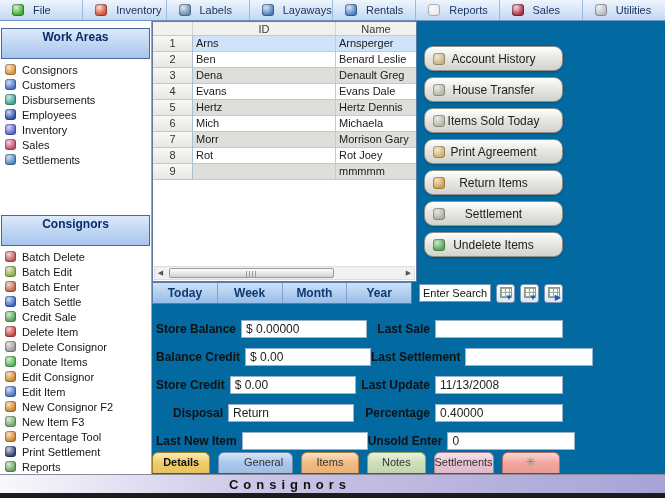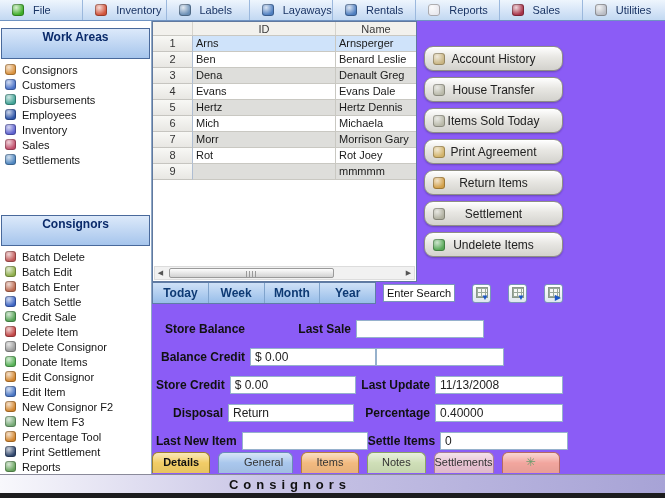--- a/index.html
+++ b/index.html
@@ -1,17 +1,17 @@
 <!DOCTYPE html>
 <html><head>
 <meta charset="utf-8">
 <style>
   html,body{margin:0;padding:0;background:#888;}
   .window{width:665px;height:498px;position:relative;font-family:"Liberation Sans",sans-serif;
-          background:#8b5cf6;overflow:hidden;box-sizing:border-box;}
+          background:#0369a1;overflow:hidden;box-sizing:border-box;}
   *{box-sizing:border-box;}
 
   
   .menubar{height:21px;display:flex;background:linear-gradient(#eef5fd,#c2d8f2);
            border-bottom:1px solid #6f93c2;}
   .menu-item{flex:1;display:flex;align-items:center;gap:9px;padding-left:12px;
              border-right:1px solid #9bb8dd;font-size:11px;color:#1a3464;cursor:default;}
   .menu-item:last-child{border-right:none;}
   .mi-icon{width:12px;height:12px;border-radius:3px;flex:none;
            background-image:radial-gradient(circle at 35% 30%,rgba(255,255,255,.8),rgba(255,255,255,0) 65%);
@@ -73,21 +73,21 @@
            background-image:radial-gradient(circle at 35% 30%,rgba(255,255,255,.7),rgba(255,255,255,0) 65%);
            box-shadow:inset 0 0 0 1px rgba(0,0,0,.25);}
 
   
   .mid-row{height:22px;display:flex;}
   .period-tabs{width:359px;display:flex;background:linear-gradient(#cfe1f7,#97bde9);
                border:1px solid #5f7ca6;}
   .ptab{flex:1;text-align:center;line-height:20px;font-weight:bold;font-size:12px;
         color:#0e3a74;border-right:1px solid #7fa3cc;cursor:default;}
   .ptab:last-child{border-right:none;}
-  .search-bar{flex:1;display:flex;align-items:center;gap:17px;padding-left:7px;}
+  .search-bar{flex:1;display:flex;align-items:center;gap:5px;padding-left:7px;}
   .search-input{width:72px;height:18px;border:1px solid #7a96b8;font-size:11px;padding:0 3px;
                 font-family:"Liberation Sans",sans-serif;color:#111;}
   .sbtn{position:relative;width:19px;height:19px;padding:0;border:1px solid #7a96b8;border-radius:3px;
         background:linear-gradient(#ffffff,#dfe6ef);cursor:default;}
   .grid-ico{position:absolute;left:3px;top:2px;width:12px;height:11px;background-color:#f6f8f4;
             background-image:repeating-linear-gradient(90deg,#9aa89a 0 1px,transparent 1px 4px),
                              repeating-linear-gradient(0deg,#9aa89a 0 1px,transparent 1px 4px);
             border:1px solid #8a988a;}
   .sarrow{position:absolute;right:1px;bottom:0;font-size:8px;color:#1a56c8;line-height:8px;}
 
@@ -424,44 +424,46 @@
           <button class="sbtn">
             <span class="grid-ico"></span>
             <span class="sarrow">▶</span>
           </button>
         </div>
       </div>
 
       <div class="form-area">
         <div class="form-row">
           <span class="f-label">Store Balance</span>
+          <input class="f-input" value="$ 0.00000" style="">
           <span class="f-label r">Last Sale</span>
           <input class="f-input r" style="">
         </div>
         <div class="form-row">
           <span class="f-label">Balance Credit</span>
           <input class="f-input" value="$ 0.00" style="">
+          <span class="f-label r">Last Settlement</span>
           <input class="f-input r" style="">
         </div>
         <div class="form-row">
           <span class="f-label">Store Credit</span>
           <input class="f-input" value="$ 0.00" style="">
           <span class="f-label r">Last Update</span>
           <input class="f-input r" value="11/13/2008" style="">
         </div>
         <div class="form-row">
           <span class="f-label">Disposal</span>
           <input class="f-input" value="Return" style="">
           <span class="f-label r">Percentage</span>
           <input class="f-input r" value="0.40000" style="">
         </div>
         <div class="form-row">
           <span class="f-label">Last New Item</span>
           <input class="f-input" style="">
-          <span class="f-label r">Settle Items</span>
+          <span class="f-label r">Unsold Enter</span>
           <input class="f-input r" value="0" style="">
         </div>
       </div>
 
       <div class="bottom-tabs">
 
           <div class="btab active" style="background-color: rgb(242, 205, 102); border-color: rgb(157, 128, 44);">
             <span>Details</span><span class="tab-glyph"></span>
           </div>
 

